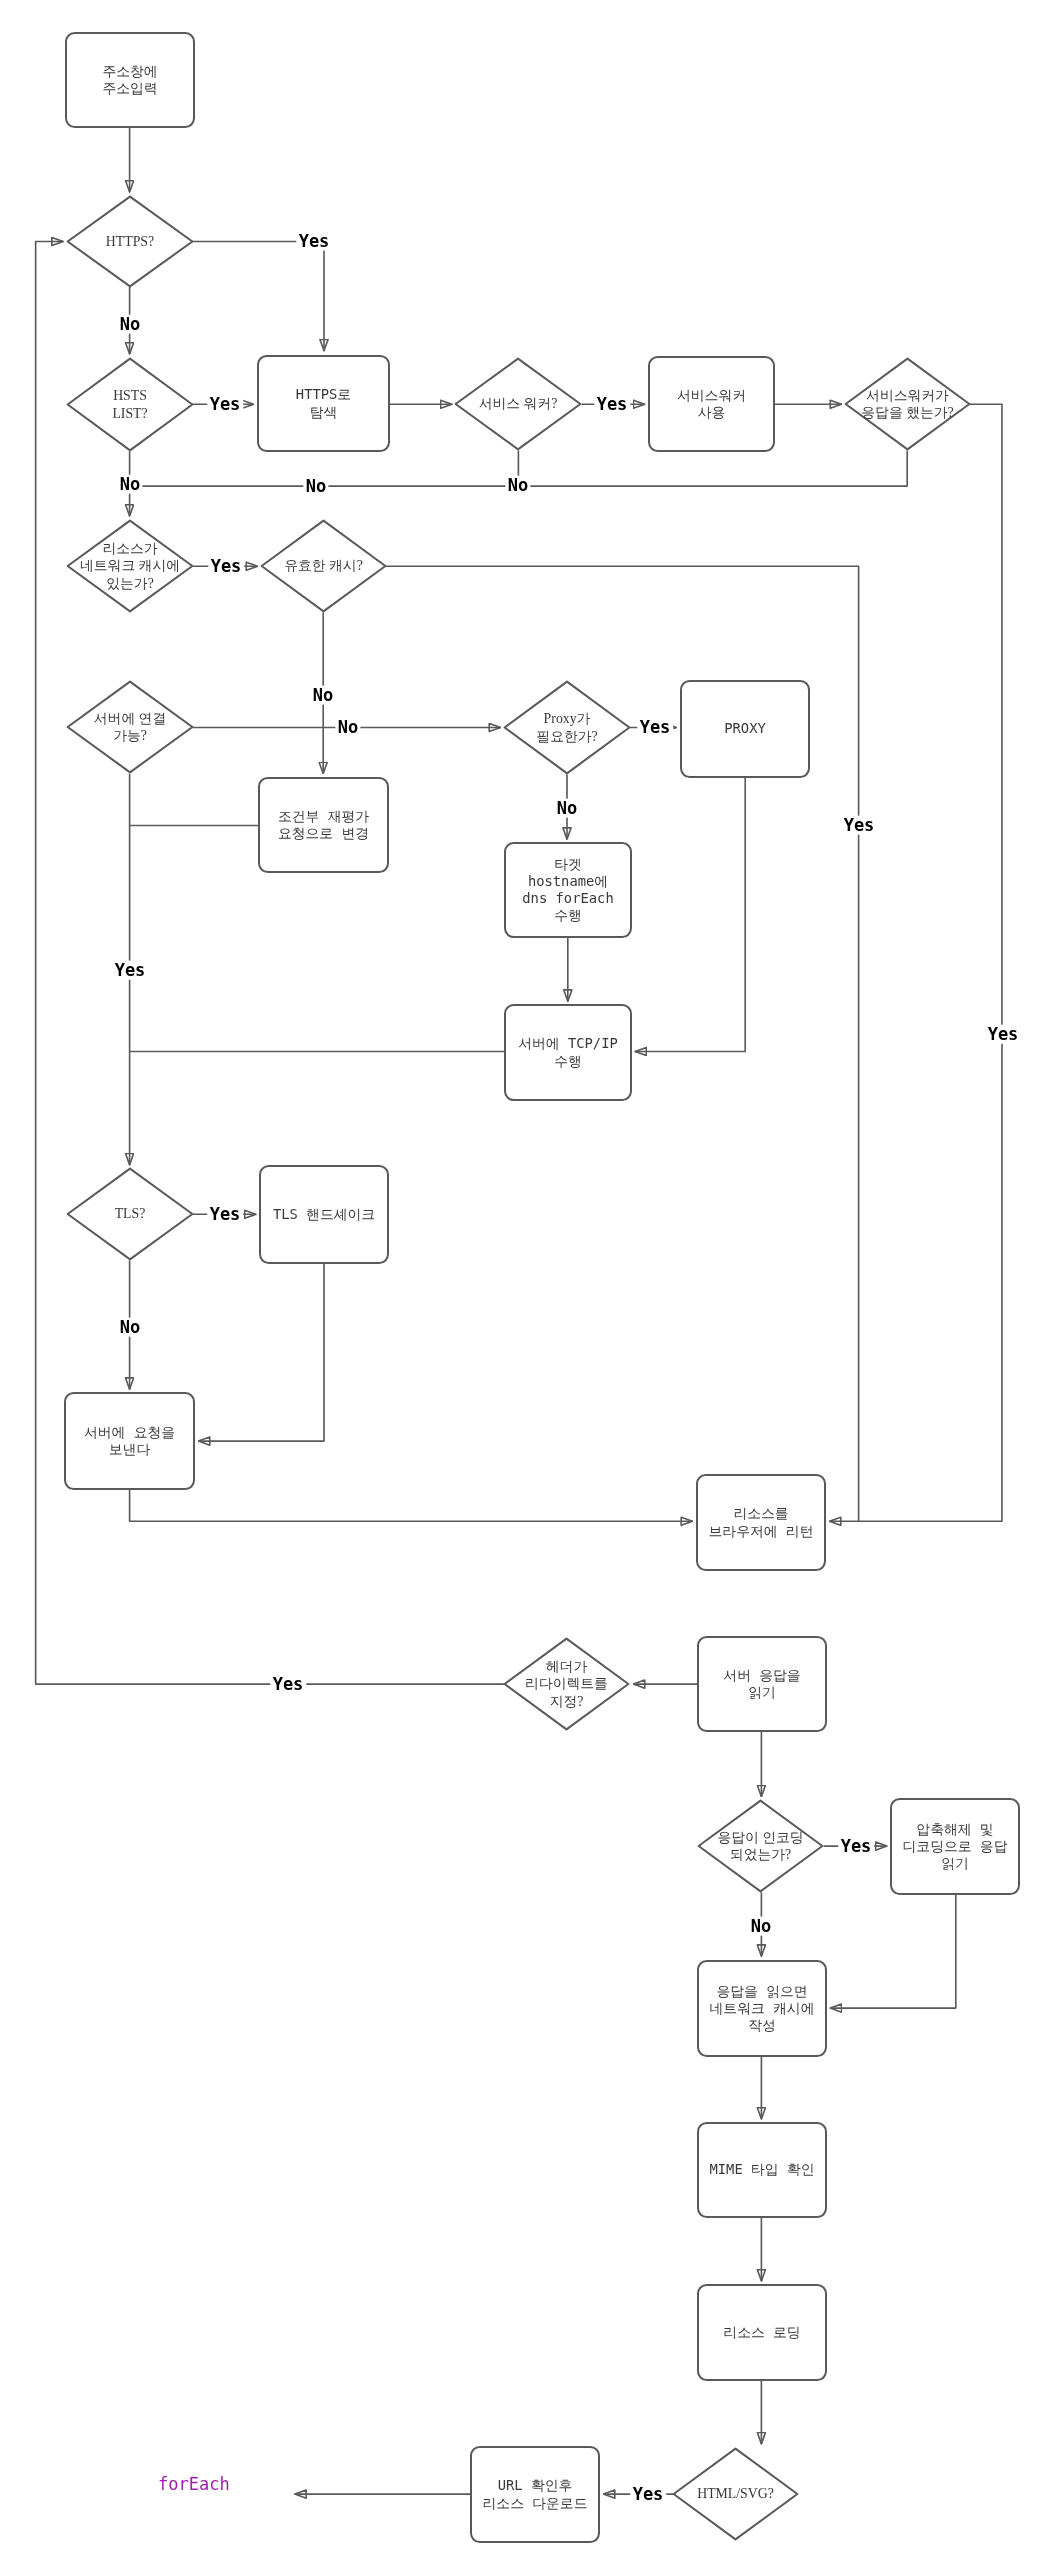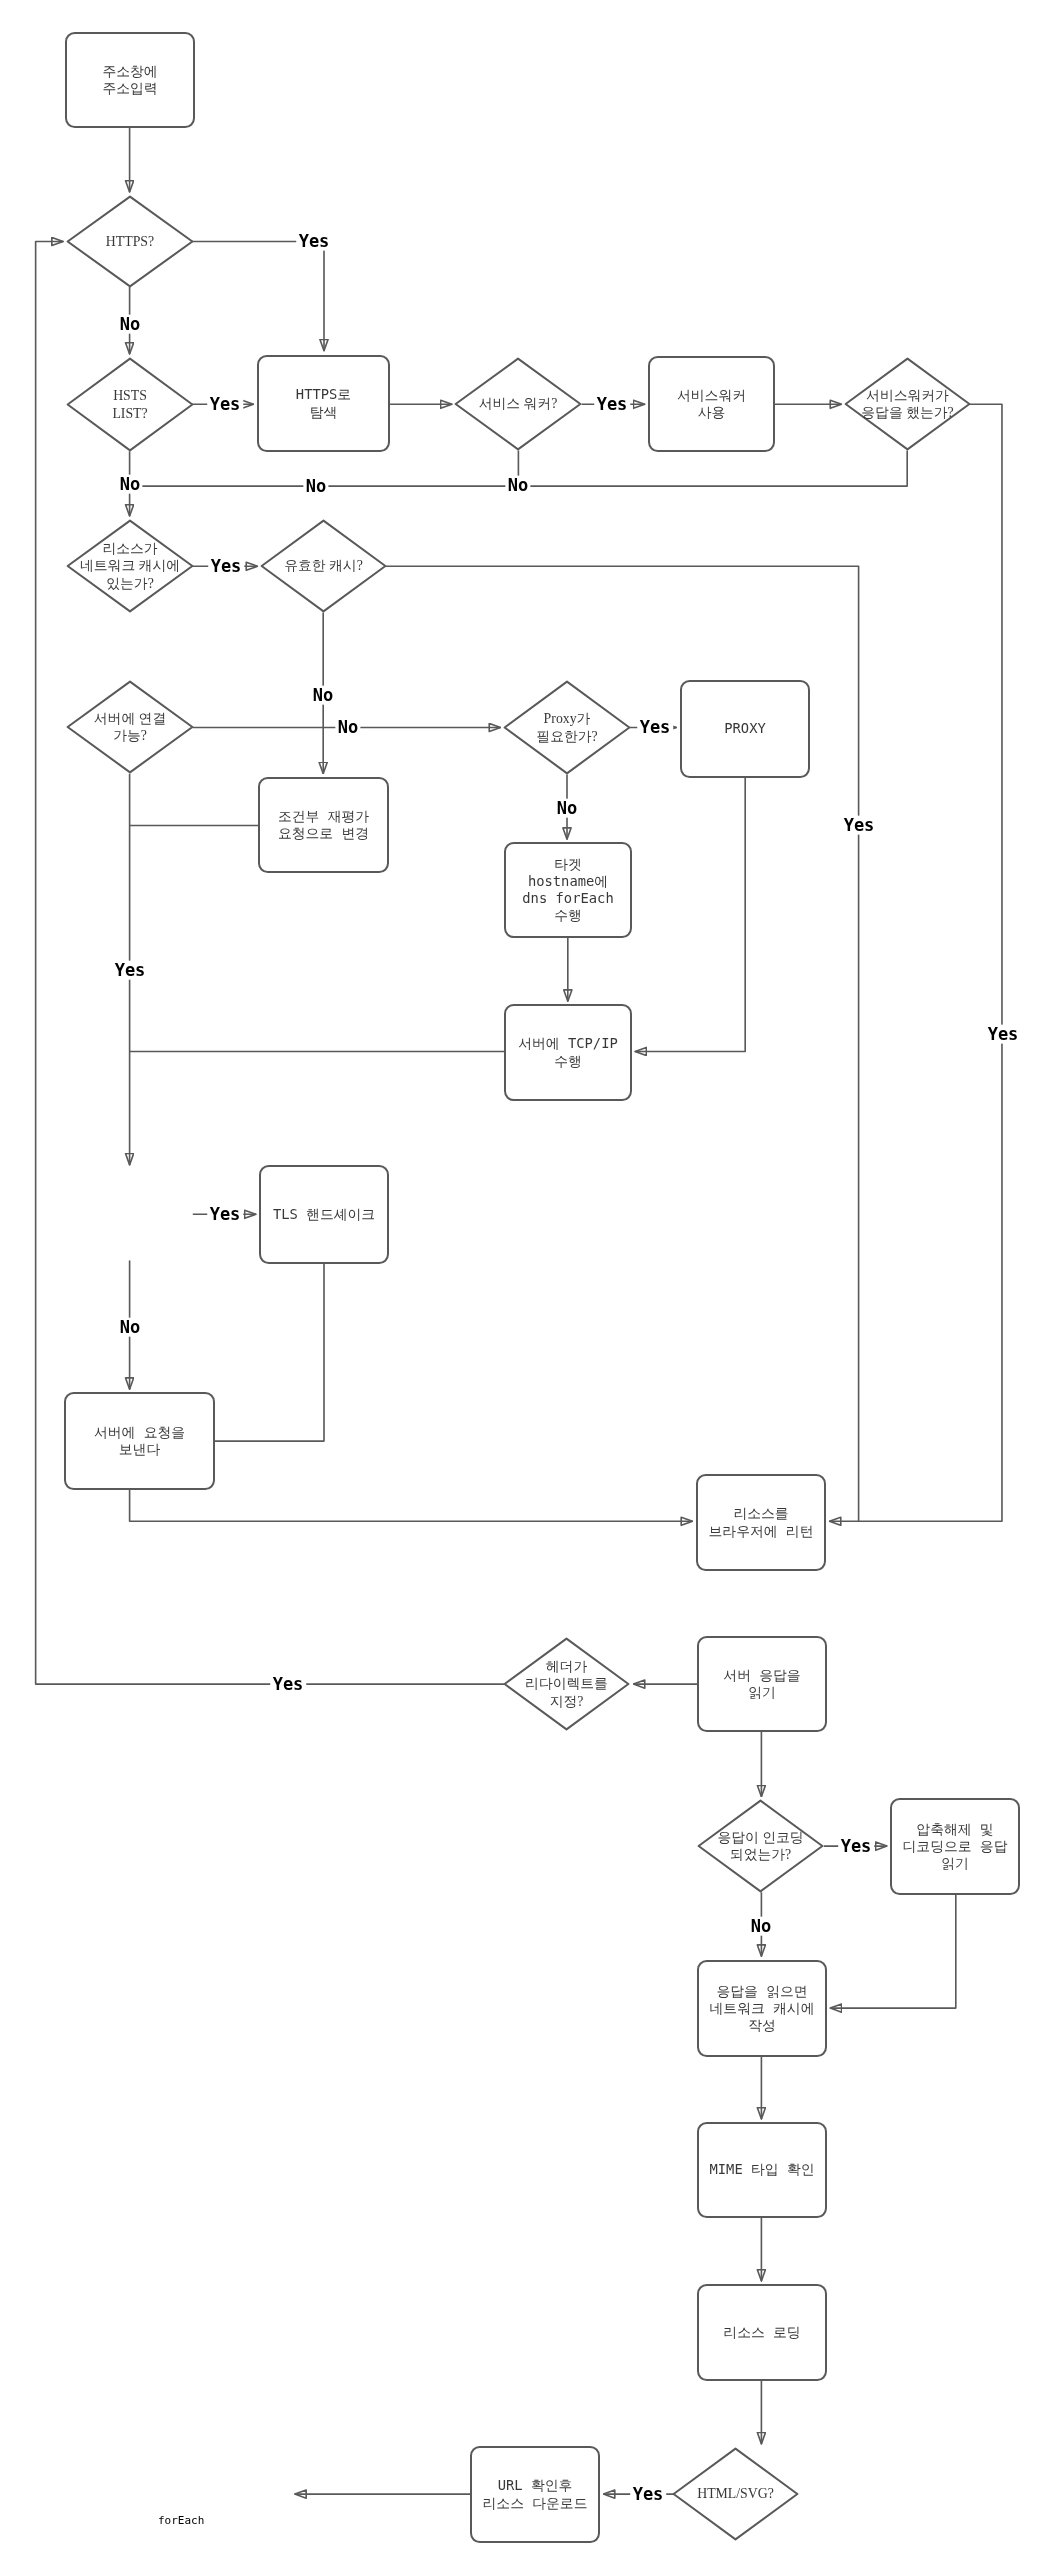--- a/index.html
+++ b/index.html
@@ -24,21 +24,21 @@
   .diamond{background:transparent;font-family:Liberation Serif, serif;}
   .diamond svg{position:absolute;left:0;top:0;width:100%;height:100%;}
   .diamond .dlabel{position:relative;z-index:1;padding:0 4.9px;}
   .edge-label{
     position:absolute;z-index:3;transform:translate(-50%,-50%);
     background:#ffffff;color:#000000;font-weight:bold;font-size:17px;
     padding:0 2.4px;line-height:1.1;
   }
   .float-label{
     position:absolute;z-index:3;transform:translate(0,-50%);
-    color:#000000;font-size:11px;background:#ffffff;margin-top:36px;
+    color:#a21caf;font-size:17px;background:#ffffff;
   }
 </style>
 </head>
 <body>
 
 <div id="canvas">
 
   <svg id="edges" xmlns="http://www.w3.org/2000/svg" viewBox="0 0 1300 3180" width="1053" height="2576">
     <defs>
       <marker id="arrow" markerUnits="userSpaceOnUse" markerWidth="16" markerHeight="14" refX="14" refY="6" orient="auto">
@@ -93,21 +93,21 @@
   <div class="node rect" style="left:258px;top:777px;width:131px;height:96px;">조건부 재평가
 요청으로 변경</div>
   <div class="node rect" style="left:680px;top:680px;width:130px;height:98px;">PROXY</div>
   <div class="node rect" style="left:504px;top:842px;width:128px;height:96px;">타겟
 hostname에
 dns forEach
 수행</div>
   <div class="node rect" style="left:504px;top:1004px;width:128px;height:97px;">서버에 TCP/IP
 수행</div>
   <div class="node rect" style="left:259px;top:1165px;width:130px;height:99px;">TLS 핸드셰이크</div>
-  <div class="node rect" style="left:64px;top:1392px;width:151px;height:98px;text-align:center;">서버에 요청을
+  <div class="node rect" style="left:64px;top:1392px;width:131px;height:98px;text-align:center;">서버에 요청을
 보낸다</div>
   <div class="node rect" style="left:696px;top:1474px;width:130px;height:97px;">리소스를
 브라우저에 리턴</div>
   <div class="node rect" style="left:697px;top:1636px;width:130px;height:96px;">서버 응답을
 읽기</div>
   <div class="node rect" style="left:890px;top:1798px;width:130px;height:97px;">압축해제 및
 디코딩으로 응답
 읽기</div>
   <div class="node rect" style="left:697px;top:1960px;width:130px;height:97px;">응답을 읽으면
 네트워크 캐시에
@@ -164,20 +164,26 @@
     <span class="dlabel">서버에 연결
 가능?</span>
   </div>
   <div class="node diamond" style="left:503px;top:680px;width:128px;height:95px;">
     <svg viewBox="0 0 158 115" preserveAspectRatio="none">
         <polygon points="79,2 156,57.5 79,113 2,57.5" fill="#ffffff" stroke="#595959" stroke-width="2.5" stroke-linejoin="round"></polygon>
       </svg>
     <span class="dlabel">Proxy가
 필요한가?</span>
   </div>
+  <div class="node diamond" style="left:66px;top:1167px;width:128px;height:94px;">
+    <svg viewBox="0 0 158 115" preserveAspectRatio="none">
+        <polygon points="79,2 156,57.5 79,113 2,57.5" fill="#ffffff" stroke="#595959" stroke-width="2.5" stroke-linejoin="round"></polygon>
+      </svg>
+    <span class="dlabel">TLS?</span>
+  </div>
   <div class="node diamond" style="left:503px;top:1637px;width:127px;height:94px;">
     <svg viewBox="0 0 158 115" preserveAspectRatio="none">
         <polygon points="79,2 156,57.5 79,113 2,57.5" fill="#ffffff" stroke="#595959" stroke-width="2.5" stroke-linejoin="round"></polygon>
       </svg>
     <span class="dlabel">헤더가
 리다이렉트를
 지정?</span>
   </div>
   <div class="node diamond" style="left:697px;top:1799px;width:127px;height:94px;">
     <svg viewBox="0 0 158 115" preserveAspectRatio="none">

